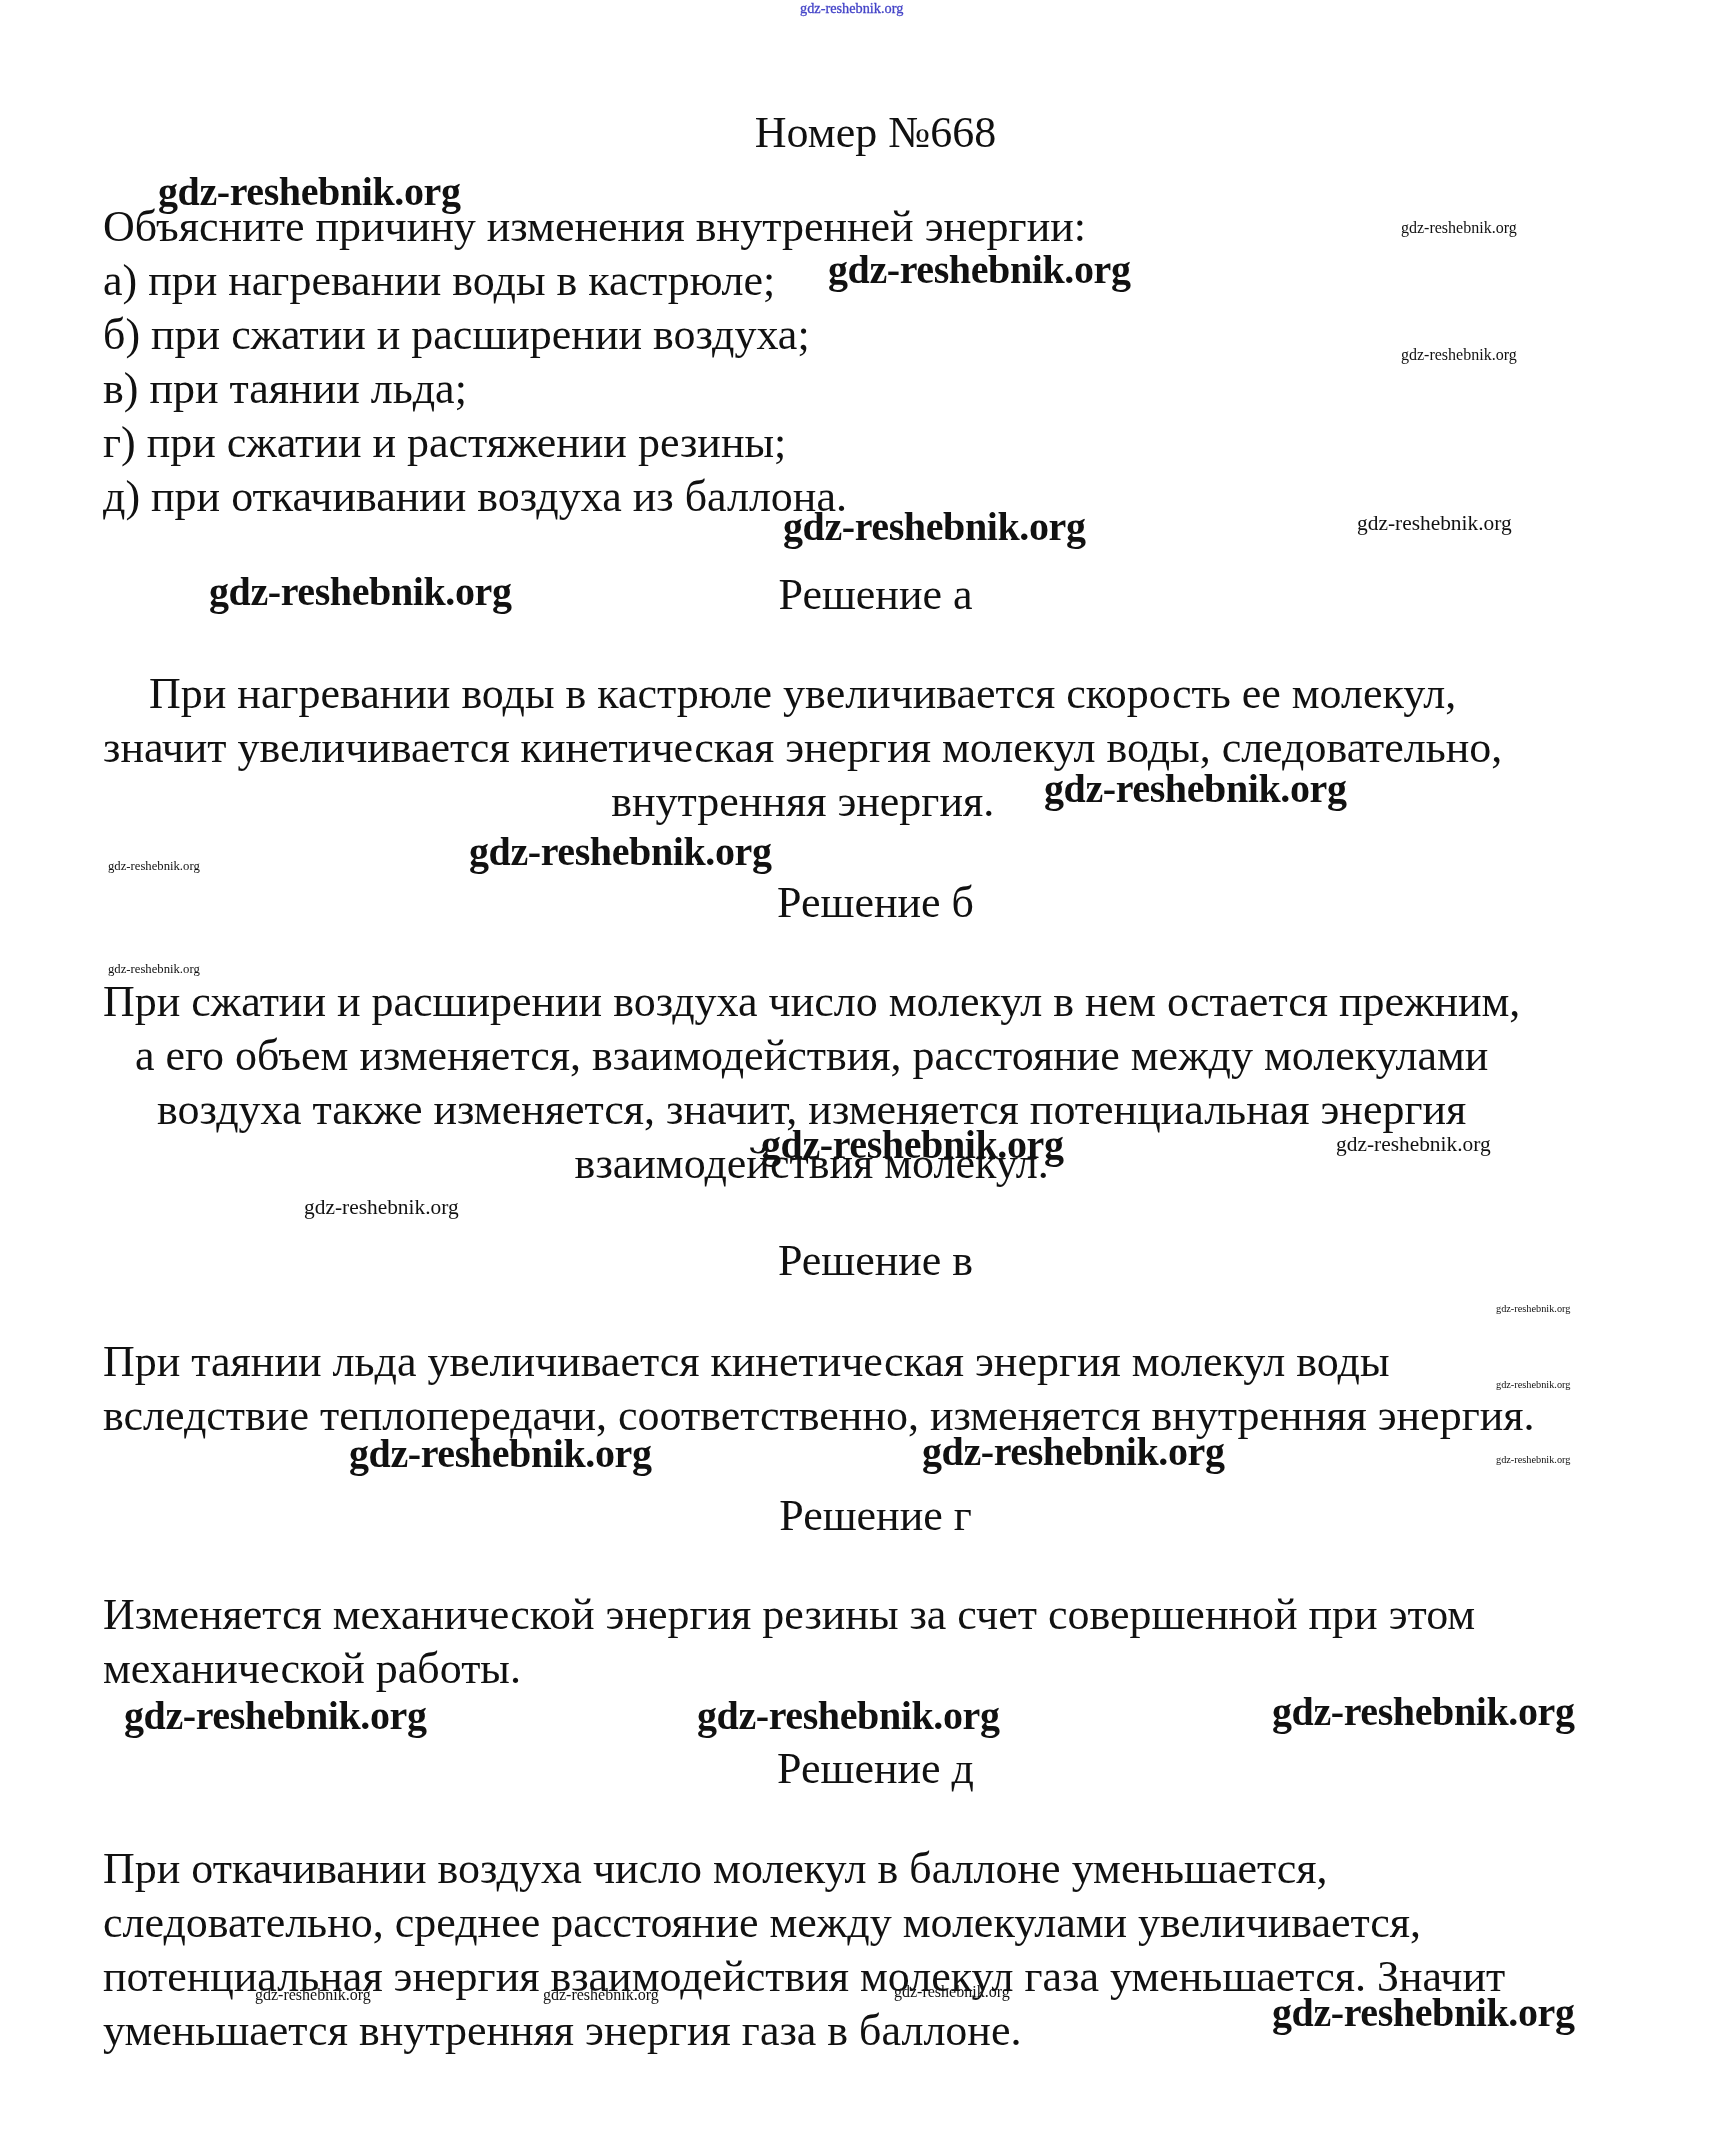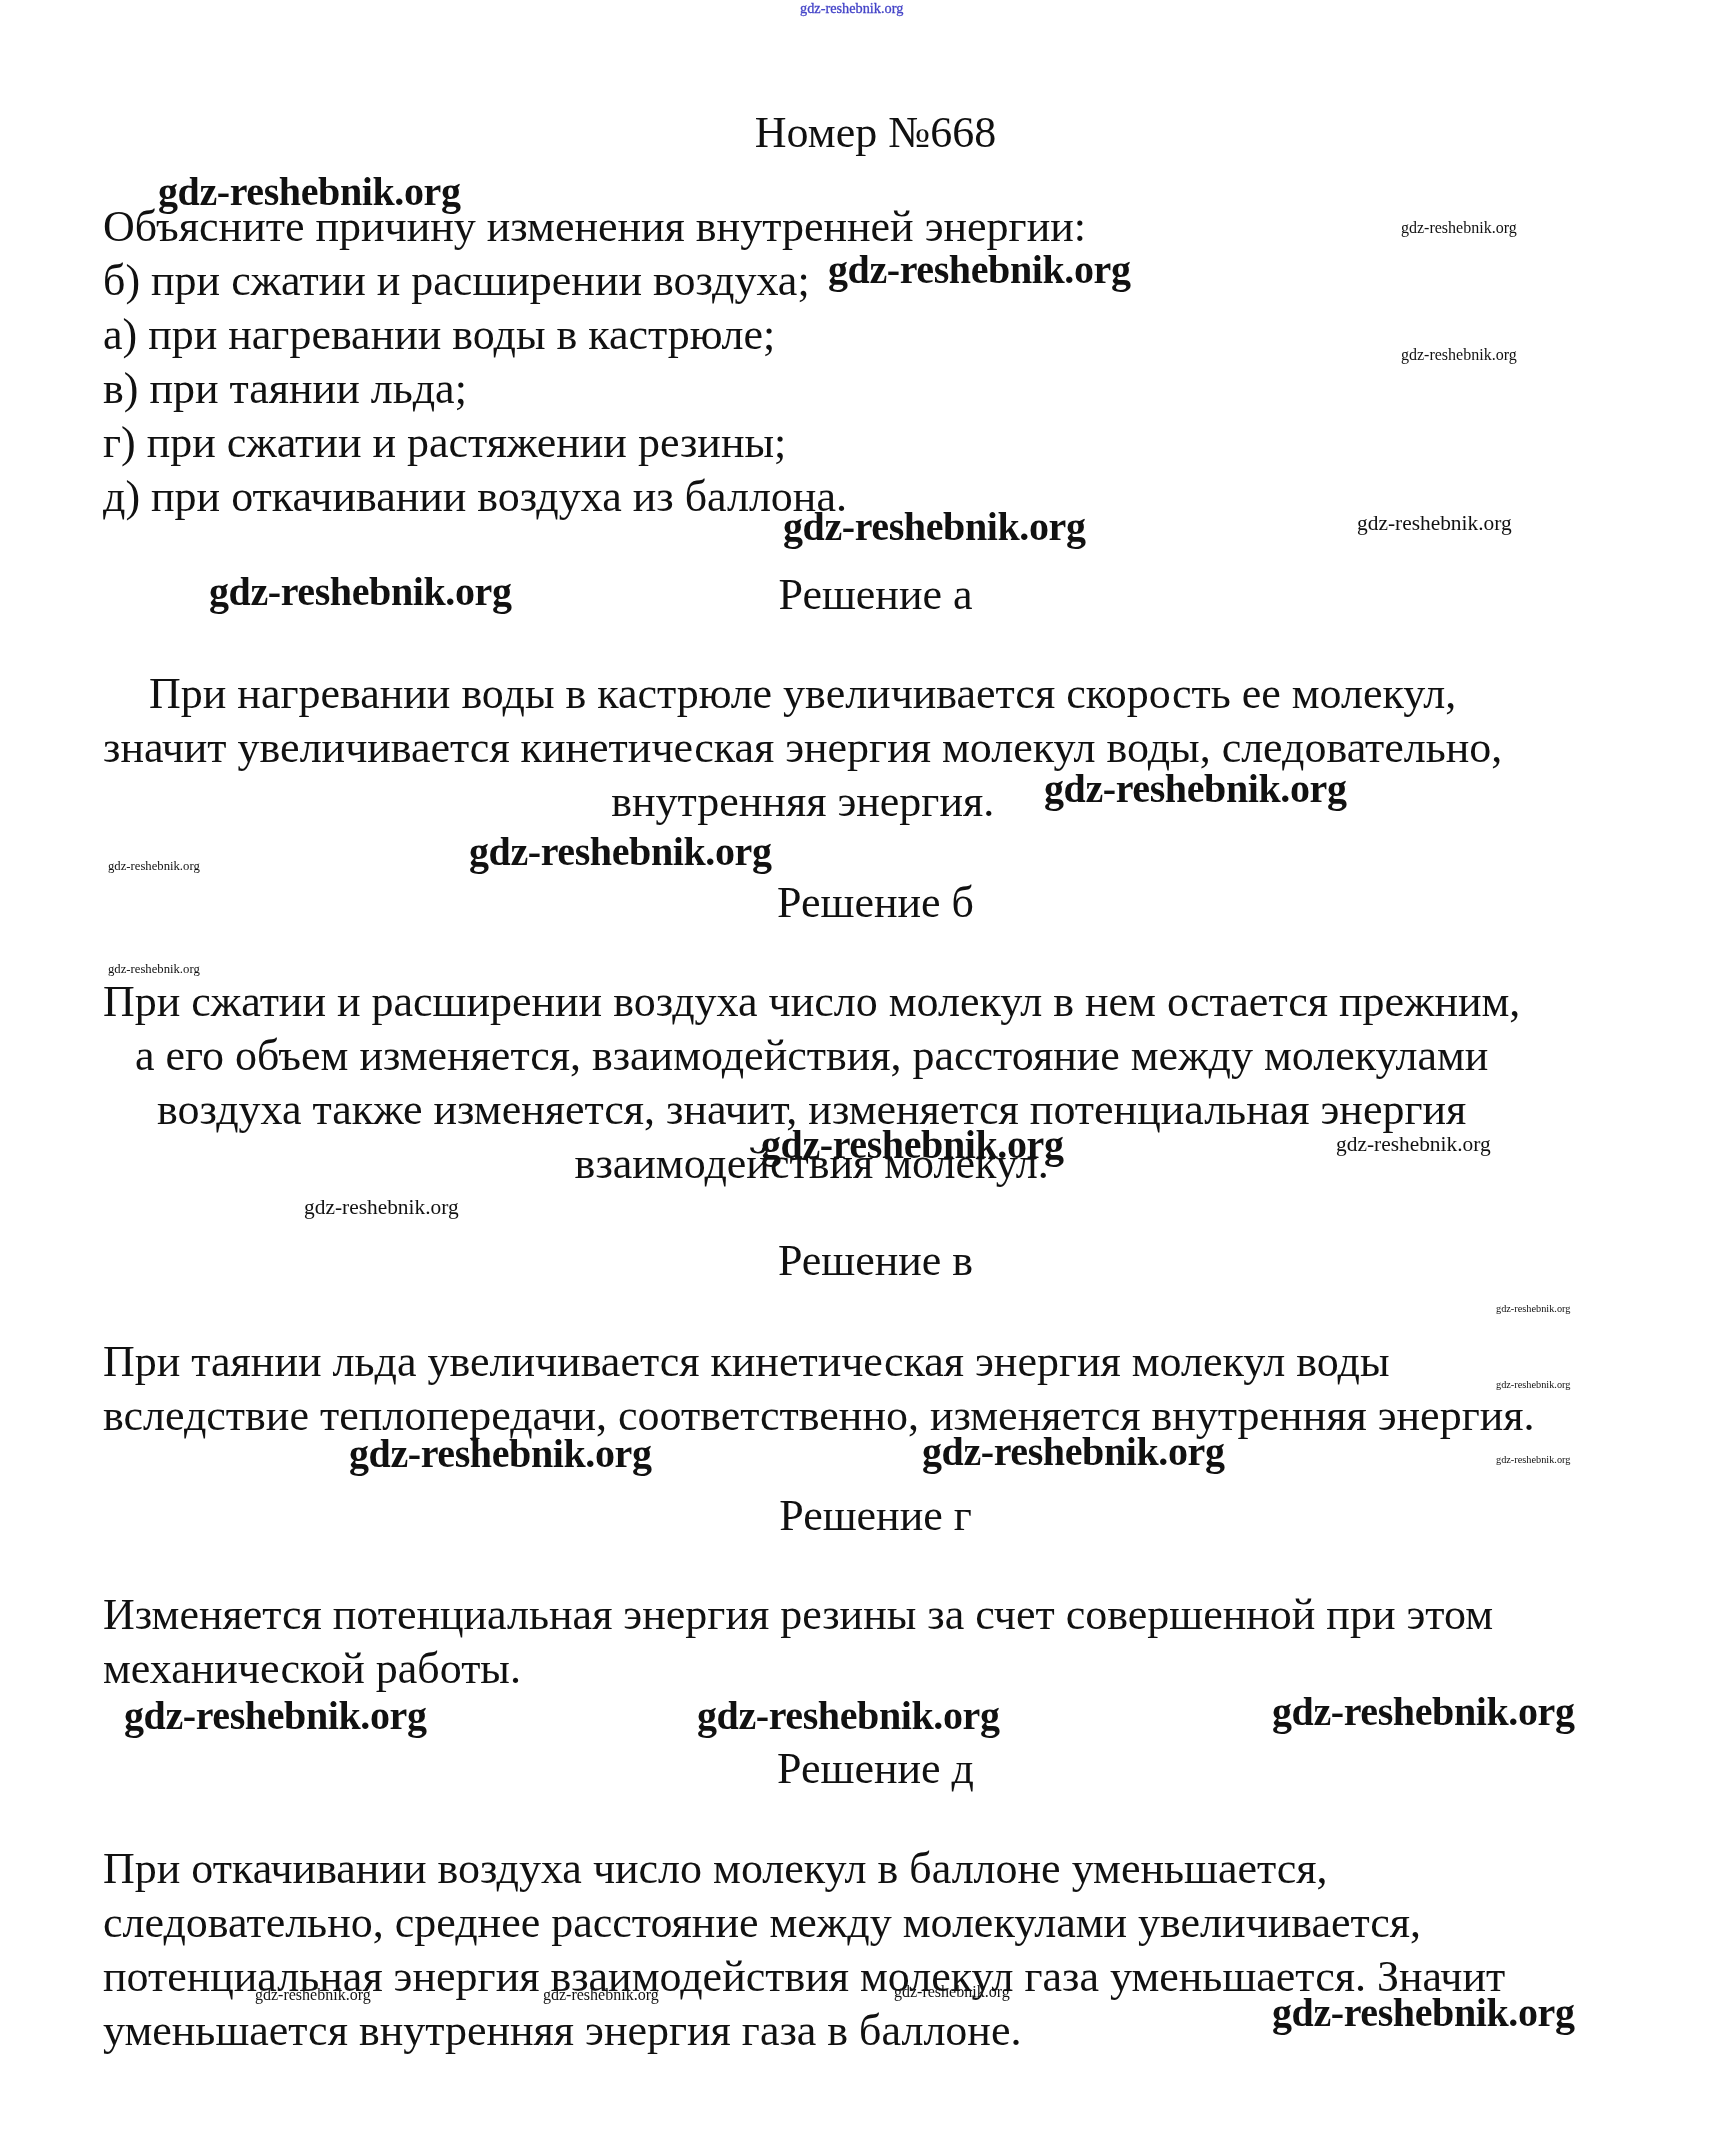--- a/index.html
+++ b/index.html
@@ -17,22 +17,22 @@
 </style>
 </head>
 <body>
 
 <div class="wm top" style="left:800px; top:0px;">gdz-reshebnik.org</div>
 
 <div class="center serif" style="top:107px;">Номер №668</div>
 
 <div class="t serif" style="left:103px; top:200px;">
   <span class="line">Объясните причину изменения внутренней энергии:</span>
+  <span class="line">а) при нагревании воды в кастрюле;</span>
   <span class="line">б) при сжатии и расширении воздуха;</span>
-  <span class="line">а) при нагревании воды в кастрюле;</span>
   <span class="line">в) при таянии льда;</span>
   <span class="line">г) при сжатии и растяжении резины;</span>
   <span class="line">д) при откачивании воздуха из баллона.</span>
 </div>
 
 <div class="center serif" style="top:569px;">Решение а</div>
 <div class="t serif" style="left:103px; top:667px;text-align:center;">
   <span class="line">При нагревании воды в кастрюле увеличивается скорость ее молекул,</span>
   <span class="line">значит увеличивается кинетическая энергия молекул воды, следовательно,</span>
   <span class="line">внутренняя энергия.</span>
@@ -47,21 +47,21 @@
 </div>
 
 <div class="center serif" style="top:1235px;">Решение в</div>
 <div class="t serif" style="left:103px; top:1335px;">
   <span class="line">При таянии льда увеличивается кинетическая энергия молекул воды</span>
   <span class="line">вследствие теплопередачи, соответственно, изменяется внутренняя энергия.</span>
 </div>
 
 <div class="center serif" style="top:1490px;">Решение г</div>
 <div class="t serif" style="left:103px; top:1588px;">
-  <span class="line">Изменяется потенциальная энергия резины за счет совершенной при этом</span>
+  <span class="line">Изменяется механической энергия резины за счет совершенной при этом</span>
   <span class="line">механической работы.</span>
 </div>
 
 <div class="center serif" style="top:1743px;">Решение д</div>
 <div class="t serif" style="left:103px; top:1842px;">
   <span class="line">При откачивании воздуха число молекул в баллоне уменьшается,</span>
   <span class="line">следовательно, среднее расстояние между молекулами увеличивается,</span>
   <span class="line">потенциальная энергия взаимодействия молекул газа уменьшается. Значит</span>
   <span class="line">уменьшается внутренняя энергия газа в баллоне.</span>
 </div>

